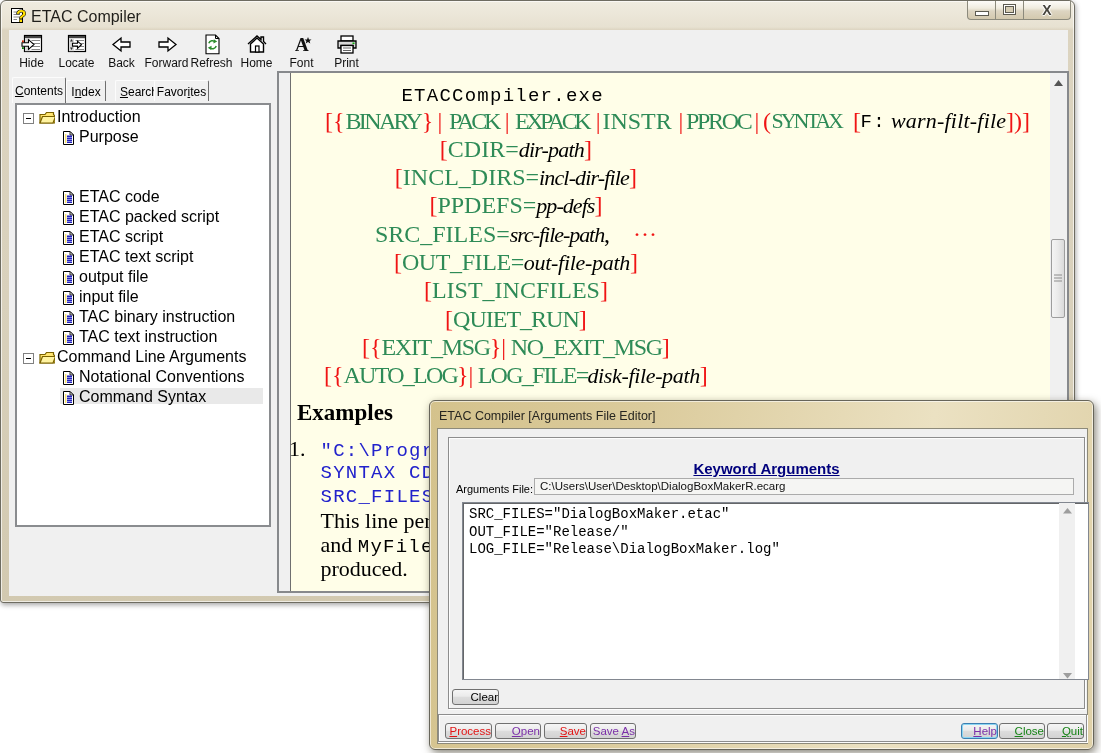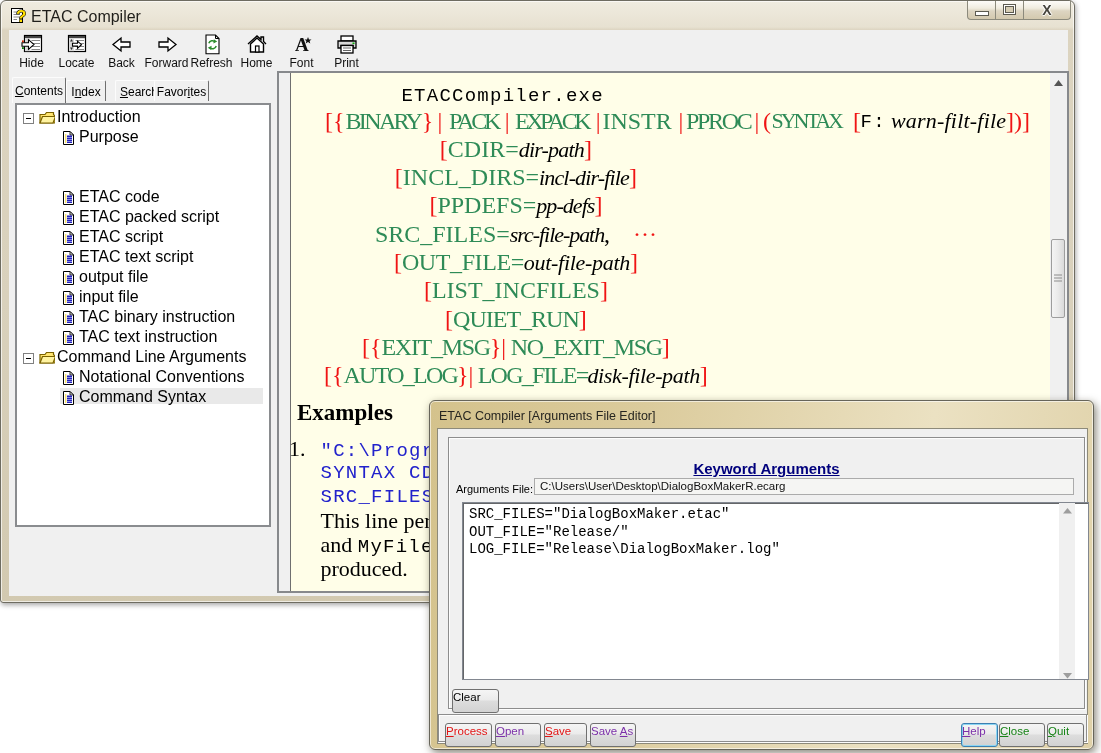--- a/index.html
+++ b/index.html
@@ -95,23 +95,23 @@
      font-size:15px; font-weight:bold; color:#00007d; text-decoration:underline;margin-top:10px; }
   #aflabel { position:absolute; left:7px; top:45px; font-size:11px; color:#000; white-space:nowrap; }
   #afield { position:absolute; left:85px; top:40px; width:540px; height:17px; white-space:nowrap; overflow:hidden;
      border:1px solid #ababab; background:#f5f5f3; font-size:11.5px; color:#111;
      padding:1px 0 0 5px; }
   #dta { position:absolute; left:13px; top:64px; width:627px; height:178px;
      border:1px solid #828790; box-shadow:inset 1px 1px 0 #646668; background:#fff;
      font-family:"Liberation Mono", monospace; font-size:14px; line-height:17.5px;
      white-space:pre; padding:3px 0 0 6px; color:#000; }
   #dta-sb { position:absolute; left:610px; top:65px; width:16px; height:176px; background:#f0f0f0; }
-  .btn { position:absolute; height:24px; border:1px solid #707070; border-radius:3px;
+  .btn { position:absolute; height:16px; border:1px solid #707070; border-radius:3px;
      background:linear-gradient(#f5f5f5, #ebebeb 45%, #dddddd 50%, #d2d2d2);
-     font-size:11.5px; text-align:left; line-height:13px; padding-top:1px; white-space:nowrap; }
+     font-size:11.5px; text-align:right; line-height:13px; padding-top:1px; white-space:nowrap; }
   #dbar { position:absolute; left:0px; top:285px; width:649px; height:28px; background:#f0f0f0;
      border:1px solid #8d8d8d; box-shadow:inset 1px 1px 0 #fdfdfd, 1px 1px 0 #fdfdfd; }
   u { text-decoration:underline; }
 </style>
 </head>
 <body>
 <div id="mw">
   <svg id="mw-icon" viewBox="0 0 17 17">
     <rect x="0.5" y="1.5" width="11" height="14" fill="#fff" stroke="#000" stroke-width="1"></rect>
     <path d="M2.5 5 H9 M2.5 7.5 H9 M2.5 10 H9 M2.5 12.5 H6" stroke="#888" stroke-width="1"></path>

